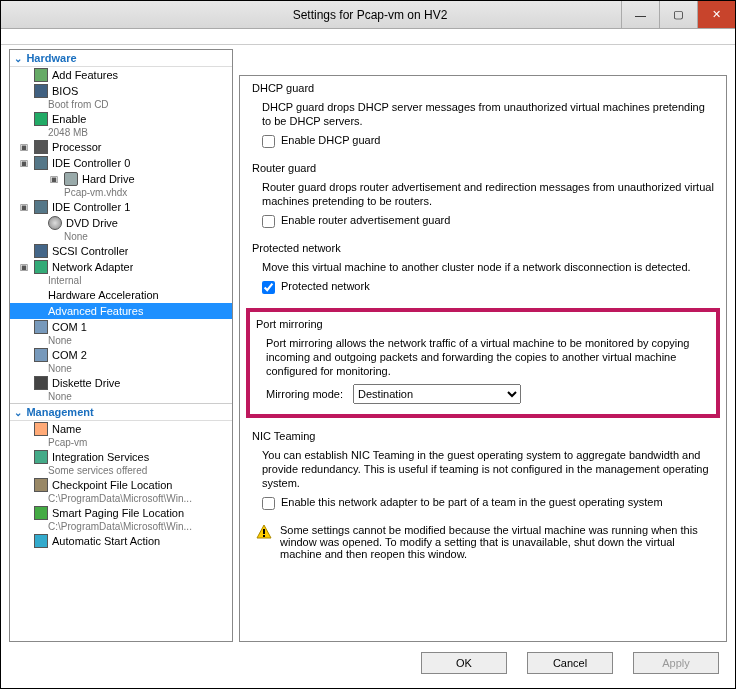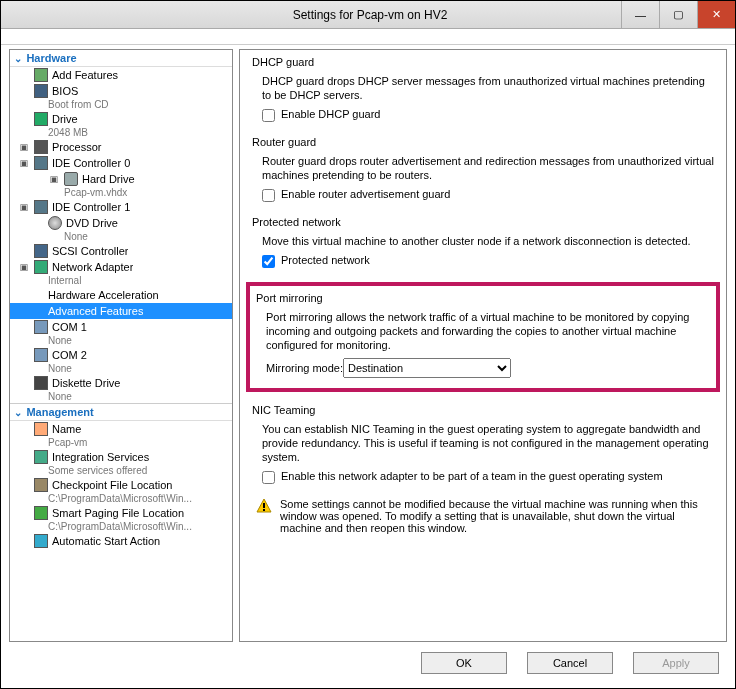--- a/index.html
+++ b/index.html
@@ -39,28 +39,28 @@
 .ico.net { background: #3a7; }
 .ico.com { background: #79b; }
 .ico.disk { background: #444; }
 .ico.name { background: #fa7; }
 .ico.int { background: #4a8; }
 .ico.chk { background: #986; }
 .ico.smart { background: #4a4; }
 .ico.auto { background: #3ac; }
 .chev { color: #1a6fbf; font-size: 10px; }
 
-.right { flex: 1; border: 1px solid #888; background: #fff; padding: 0; overflow-y: auto; overflow-x: hidden; }
+.right { flex: 1; border: 1px solid #888; background: #fff; padding: 0; overflow-y: auto; overflow-x: hidden; margin-top: 26px; }
 .rinner { padding: 6px 12px 6px 12px; }
 .group { margin-bottom: 14px; }
 .glabel { font-size: 11px; padding-bottom: 6px; }
 .desc { color: #000; margin-left: 10px; margin-bottom: 6px; line-height: 14px; }
 .chkrow { margin-left: 10px; display: flex; align-items: flex-start; gap: 6px; }
 .chkrow input { margin-top: 1px; }
-.selrow { margin-left: 10px; display: flex; align-items: center; margin-top: 6px; }
+.selrow { margin-left: 10px; display: flex; align-items: center; gap: 10px; margin-top: 6px; }
 .selrow select { width: 168px; height: 20px; font-size: 11px; }
 .portbox { border: 4px solid #be185d; padding: 6px 6px 10px 6px; margin: 0 -6px 12px -6px; }
 .warn { display: flex; gap: 8px; margin-left: 4px; margin-top: 6px; }
 .warn .wico { width: 16px; height: 16px; flex-shrink: 0; }
 .warn .wico svg { width: 16px; height: 16px; }
 
 .footer { height: 42px; display: flex; align-items: center; justify-content: flex-end; gap: 20px; padding: 0 16px 8px 0; }
 .btn { width: 86px; height: 22px; border: 1px solid #888; background: #eee; cursor: pointer; font-size: 11px; }
 .btn:disabled { color: #999; cursor: default; }
 
@@ -104,21 +104,21 @@
       <div class="tree-item hasexp">
           <span class="exp"></span>
           <span class="ico bios"></span>
           <span class="lbl">BIOS</span>
         </div>
       <div class="subtext">Boot from CD</div>
 
       <div class="tree-item hasexp">
           <span class="exp"></span>
           <span class="ico mem"></span>
-          <span class="lbl">Drive</span>
+          <span class="lbl">Enable</span>
         </div>
       <div class="subtext">2048 MB</div>
 
       <div class="tree-item hasexp">
           <span class="exp">▣</span>
           <span class="ico proc"></span>
           <span class="lbl">Processor</span>
         </div>
 
       <div class="tree-item hasexp">

